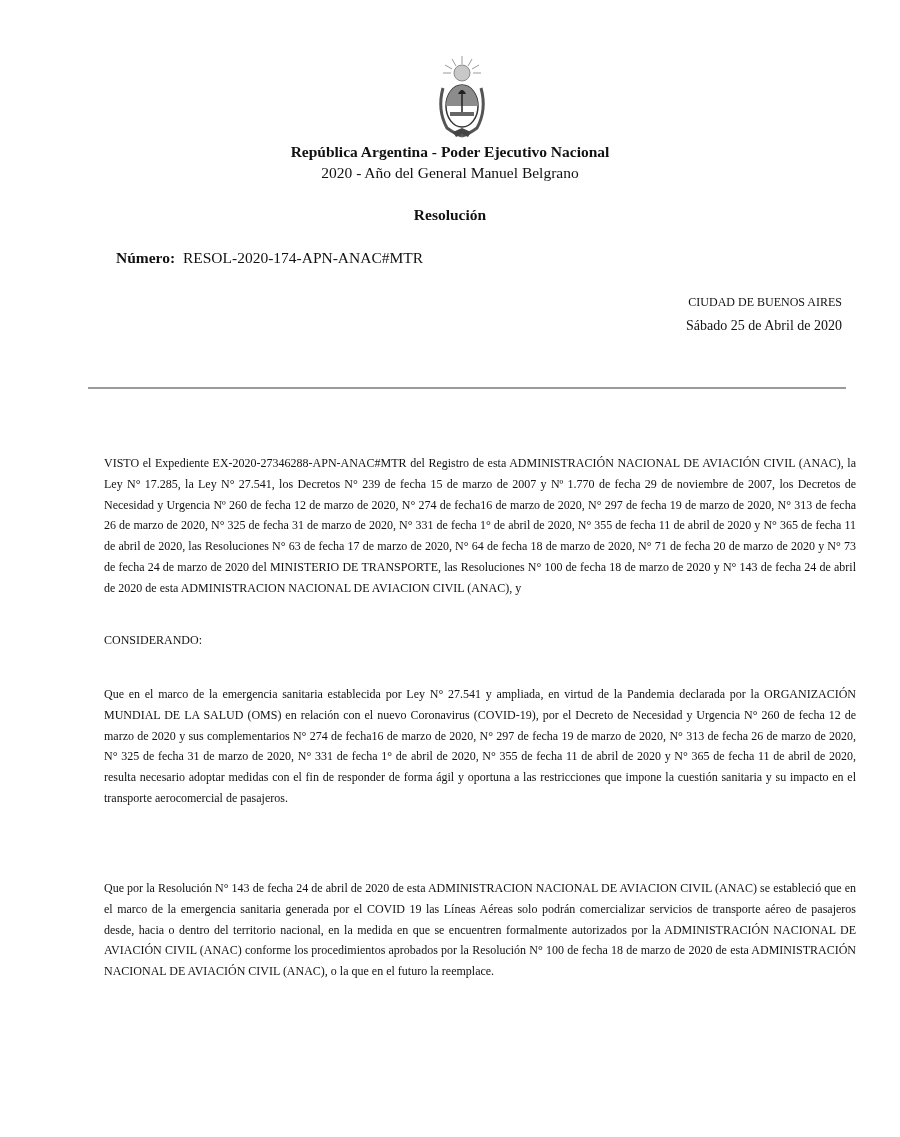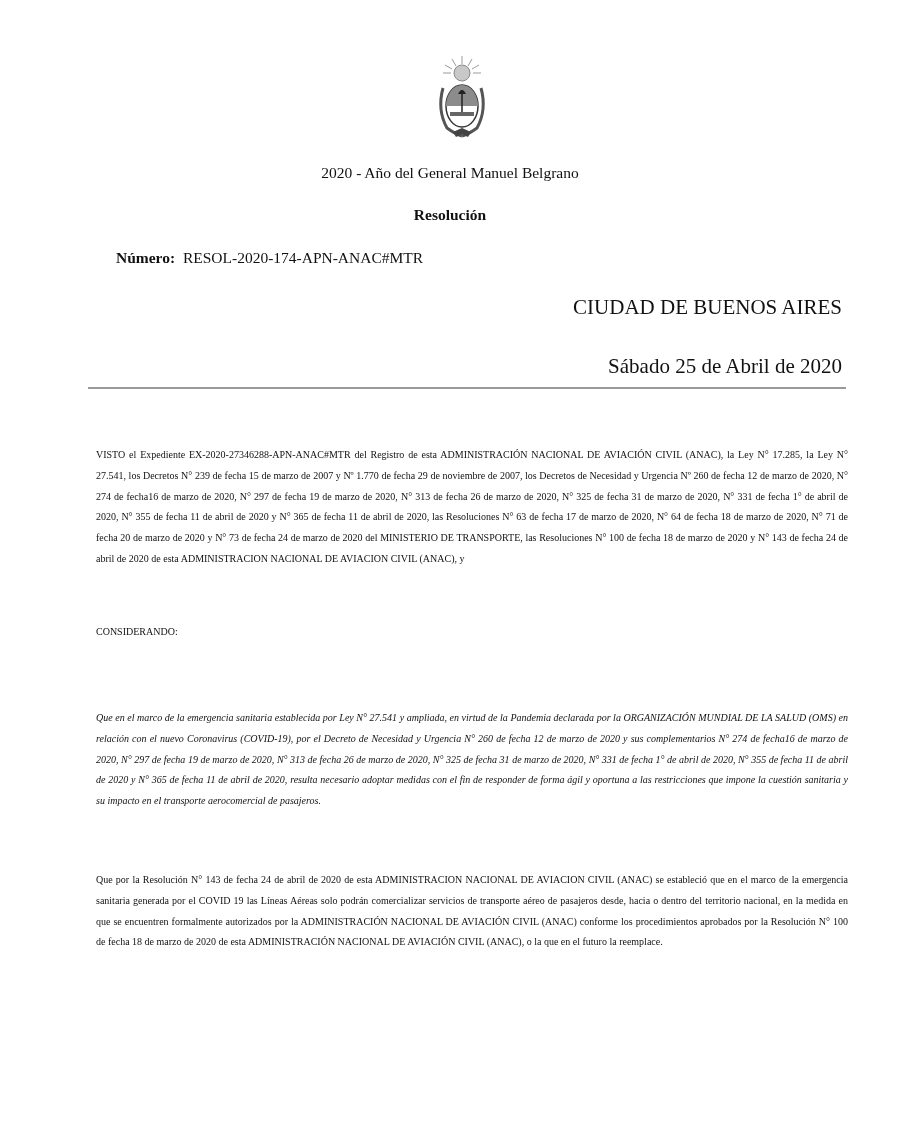--- a/index.html
+++ b/index.html
@@ -8,31 +8,31 @@
     font-family: "Liberation Serif", "DejaVu Serif", serif;
     color: #111111;
   }
   .page { position: absolute; left: 0; top: 0; width: 900px; height: 1137px; }
   .seal { position: absolute; left: 435px; top: 54px; width: 54px; height: 86px; }
   .hdr-line1 { position: absolute; left: 0; width: 900px; top: 143px; text-align: center; font-weight: bold; font-size: 15.5px; }
   .hdr-line2 { position: absolute; left: 0; width: 900px; top: 164px; text-align: center; font-size: 15.5px; }
   .hdr-res { position: absolute; left: 0; width: 900px; top: 206px; text-align: center; font-weight: bold; font-size: 15.5px; }
   .numero { position: absolute; left: 88px; top: 249px; font-size: 15.5px; }
   .numero b { font-weight: bold; margin-left: 28px; }
-  .city { position: absolute; right: 58px; top: 295px; font-size: 21px; text-align: right; }
-  .date { position: absolute; right: 58px; top: 318px; font-size: 21px; text-align: right; margin-top: 36px; }
+  .city { position: absolute; right: 58px; top: 295px; font-size: 12px; text-align: right; }
+  .date { position: absolute; right: 58px; top: 318px; font-size: 14px; text-align: right; }
   .ref { position: absolute; left: 88px; top: 361px; font-size: 15.5px; }
   .rule { position: absolute; left: 88px; top: 387px; width: 758px; height: 2px; background: #9a9a9a; }
   .para {
-    position: absolute; left: 88px; width: 752px; font-size: 10px;
-    line-height: 20.8px; text-align: justify; margin: 8px;
+    position: absolute; left: 88px; width: 752px; font-size: 12px;
+    line-height: 20.8px; text-align: justify; margin: 16px;
   }
   .p1 { top: 437px; }
   .p2 { top: 614px; }
-  .p3 { top: 700px; font-style: italic; }
+  .p3 { top: 668px; }
   .p4 { top: 862px; }
 </style>
 </head>
 <body>
 
 <div class="page">
 
   <svg class="seal" viewBox="0 0 54 86">
 
     <g stroke="#9a9a9a" stroke-width="1">
@@ -53,20 +53,21 @@
     <path d="M11 52 A16 21 0 0 1 43 52 Z" fill="#8c8c8c"></path>
 
     <line x1="27" y1="36" x2="27" y2="62" stroke="#222" stroke-width="1.5"></line>
     <path d="M23 40 Q27 32 31 40 Z" fill="#222"></path>
 
     <path d="M15 58 L39 58 L39 62 L15 62 Z" fill="#666"></path>
 
     <path d="M18 78 L27 74 L36 78 L33 83 L27 80 L21 83 Z" fill="#444"></path>
   </svg>
 
+  <div class="hdr-line1">República Argentina - Poder Ejecutivo Nacional</div>
   <div class="hdr-line2">2020 - Año del General Manuel Belgrano</div>
   <div class="hdr-res">Resolución</div>
 
   <div class="numero">
     <b>Número:</b>&nbsp;
     <span>RESOL-2020-174-APN-ANAC#MTR</span>
   </div>
 
   <div class="city">CIUDAD DE BUENOS AIRES</div>
   <div class="date">Sábado 25 de Abril de 2020</div>

